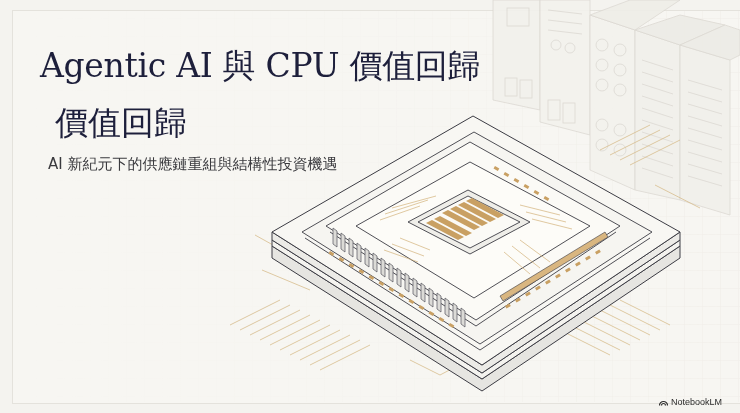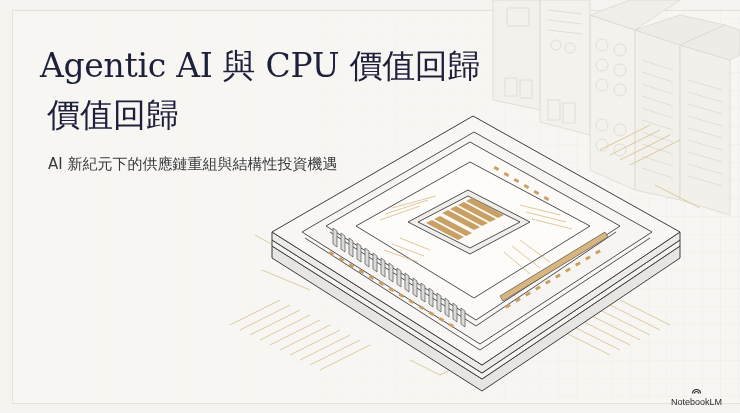--- a/index.html
+++ b/index.html
@@ -1,23 +1,23 @@
 <!DOCTYPE html>
 <html><head>
 <meta charset="utf-8">
 <style>
   html,body{margin:0;padding:0;}
   body{width:740px;height:413px;overflow:hidden;background:#f4f3ef;position:relative;font-family:"DejaVu Serif",serif;}
   .frame{position:absolute;left:12px;top:10px;width:728px;height:392px;border-left:1px solid #e4e2dc;border-top:1px solid #e4e2dc;border-bottom:1px solid #e4e2dc;background:#f7f6f2;}
   .grid{position:absolute;left:0;top:0;width:740px;height:413px;}
   .title{position:absolute;left:40px;top:44px;margin:0;font-family:"DejaVu Serif",serif;font-weight:400;font-size:33px;line-height:44px;color:#1d1f3b;letter-spacing:-0.3px;white-space:nowrap;}
-  .title2{position:absolute;left:40px;top:86px;margin:7px;font-family:"DejaVu Sans",sans-serif;font-weight:400;font-size:33px;line-height:44px;color:#1d1f3b;white-space:nowrap;}
+  .title2{position:absolute;left:40px;top:86px;margin:15px;font-family:"DejaVu Sans",sans-serif;font-weight:400;font-size:33px;line-height:44px;color:#1d1f3b;white-space:nowrap;}
   .subtitle{position:absolute;left:40px;top:145px;margin:8px;font-family:"DejaVu Sans",sans-serif;font-size:15px;line-height:22px;color:#3a3a3e;white-space:nowrap;}
   .art{position:absolute;left:0;top:0;}
-  .brand{position:absolute;right:18px;bottom:6px;font-family:"Liberation Sans",sans-serif;font-size:9px;color:#2c2c2c;display:flex;align-items:center;gap:3px;flex-direction:column;}
+  .brand{position:absolute;right:18px;bottom:6px;font-family:"Liberation Sans",sans-serif;font-size:9px;color:#2c2c2c;display:flex;align-items:center;gap:3px;}
   .brand svg{display:block}
 </style>
 </head>
 <body>
 
 <div class="frame"></div>
 
 <svg class="grid" width="740" height="413" viewBox="0 0 740 413">
   <defs>
     <pattern id="g" width="18" height="18" patternUnits="userSpaceOnUse">

